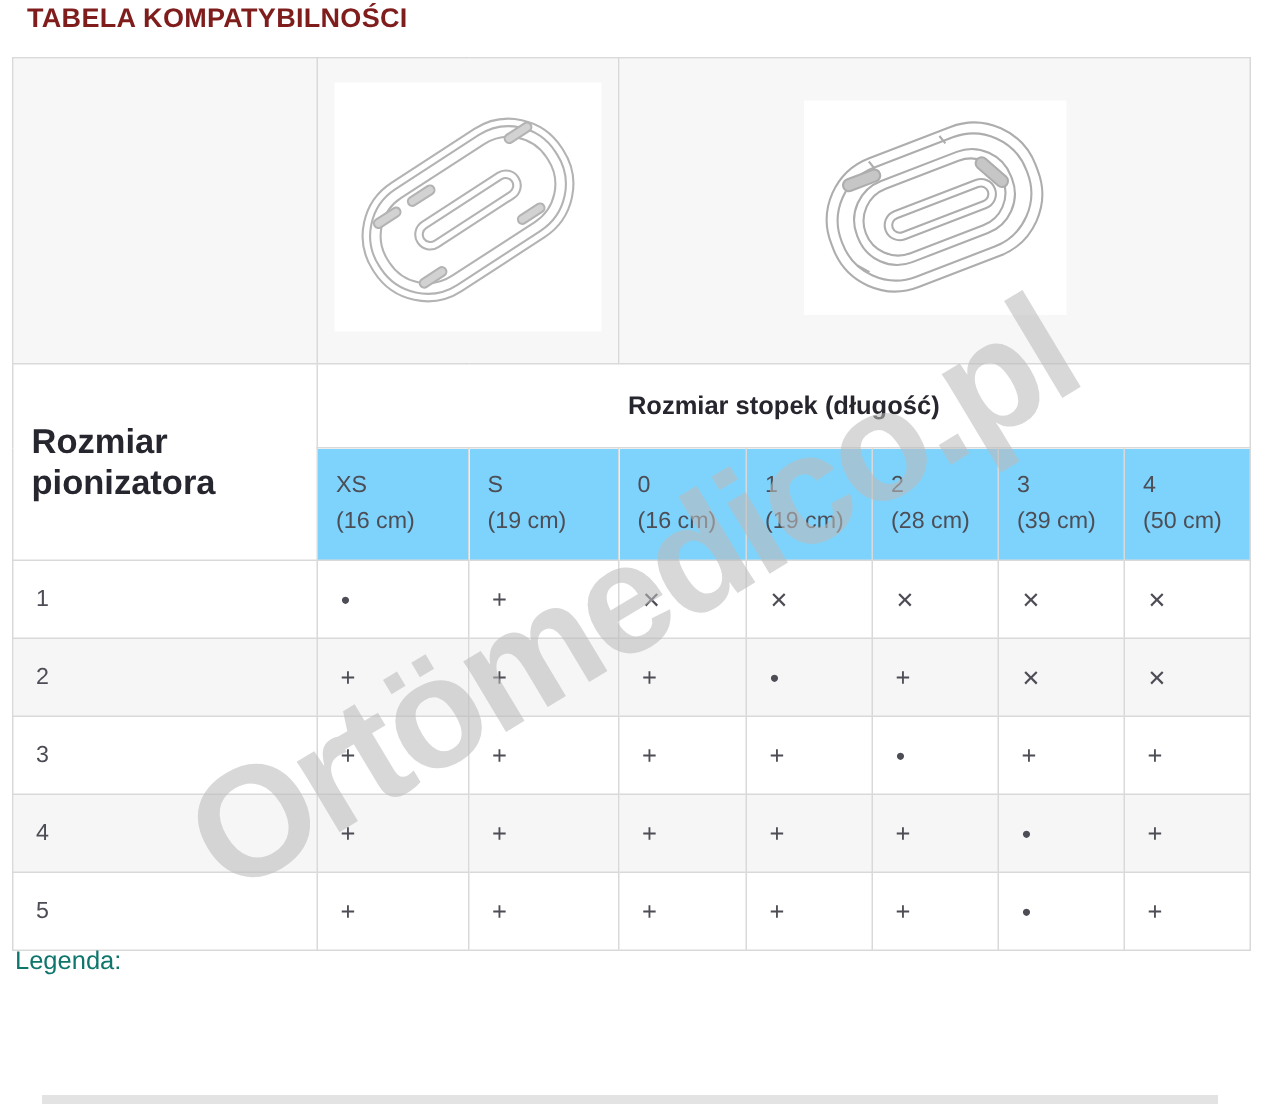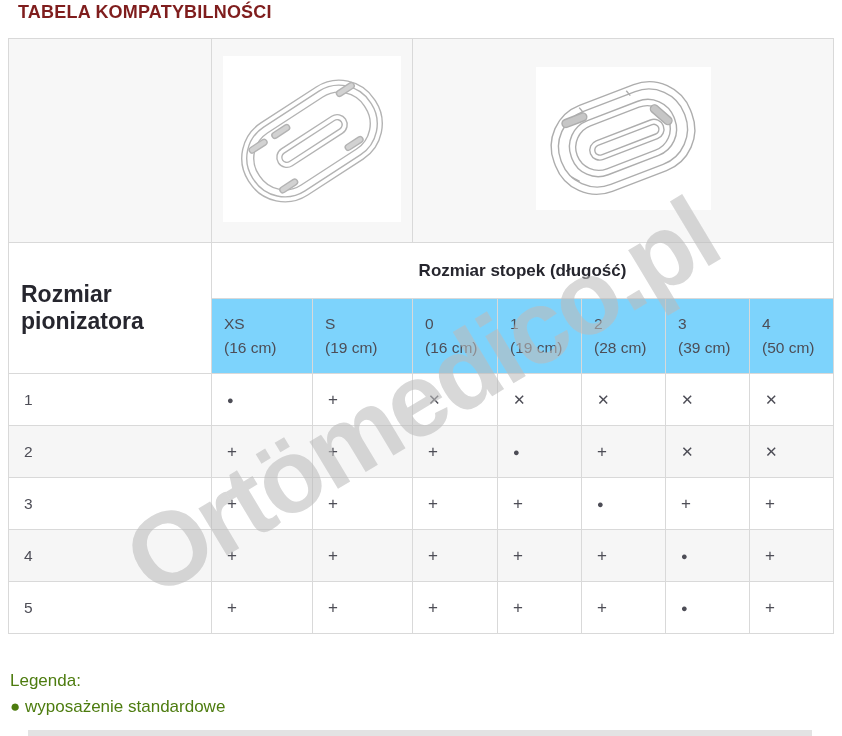--- a/index.html
+++ b/index.html
@@ -27,21 +27,21 @@
   td.sym.sym-dot{font-size:11px;}
   td.sym.sym-plus{font-size:17px;font-weight:400;}
   td.sym.sym-x{font-size:15px;}
   .watermark{
     position:absolute;left:0;top:338px;width:842px;z-index:3;
     text-align:center;transform:rotate(-31deg);
     font-size:104px;font-weight:700;letter-spacing:-3px;
     color:#bcbcbc;opacity:.58;pointer-events:none;white-space:nowrap;
   }
   .legend{position:absolute;left:10px;top:628px;z-index:2;
-    font-size:17px;line-height:25.5px;color:#4d7c0f;margin-top:40px;}
+    font-size:17px;line-height:25.5px;color:#0f766e;}
   .bottom-strip{position:absolute;left:28px;top:730px;width:784px;height:6px;
     background:#e3e3e3;z-index:2;}
 </style>
 </head>
 <body>
 
 <h1 class="page-title">TABELA KOMPATYBILNOŚCI</h1>
 
 <div class="tbl-wrap">
 <table class="tbl">
@@ -183,16 +183,15 @@
     <td class="sym sym-plus">+</td>
   </tr>
 </tbody>
     </table>
 </div>
 
 <div class="watermark">Ortömedico.pl</div>
 
 <div class="legend">
   <div>Legenda:</div>
-  <div>● wyposażenie standardowe</div>
 </div>
 
 <div class="bottom-strip"></div>
 
 </body></html>

